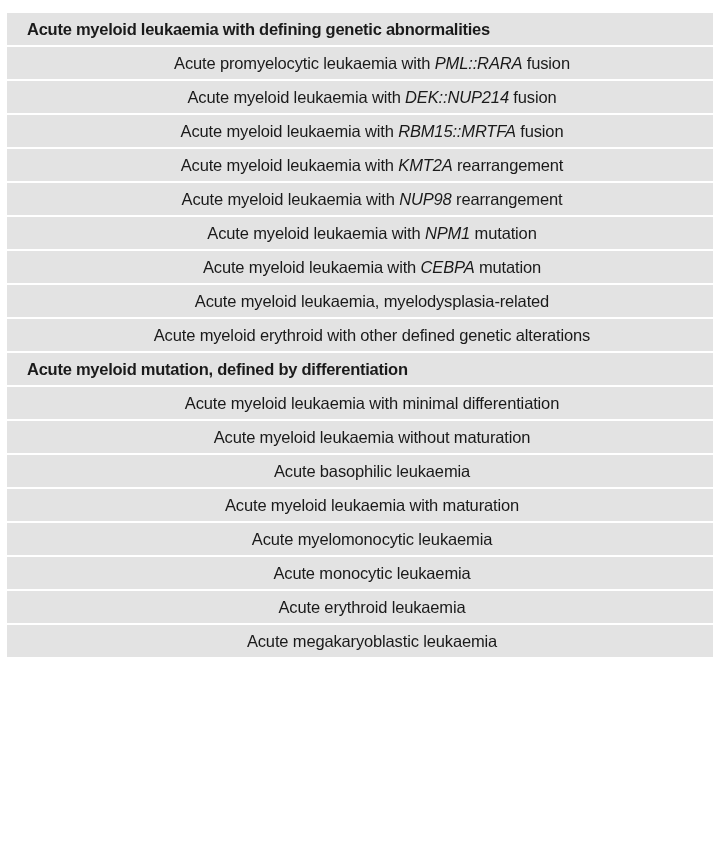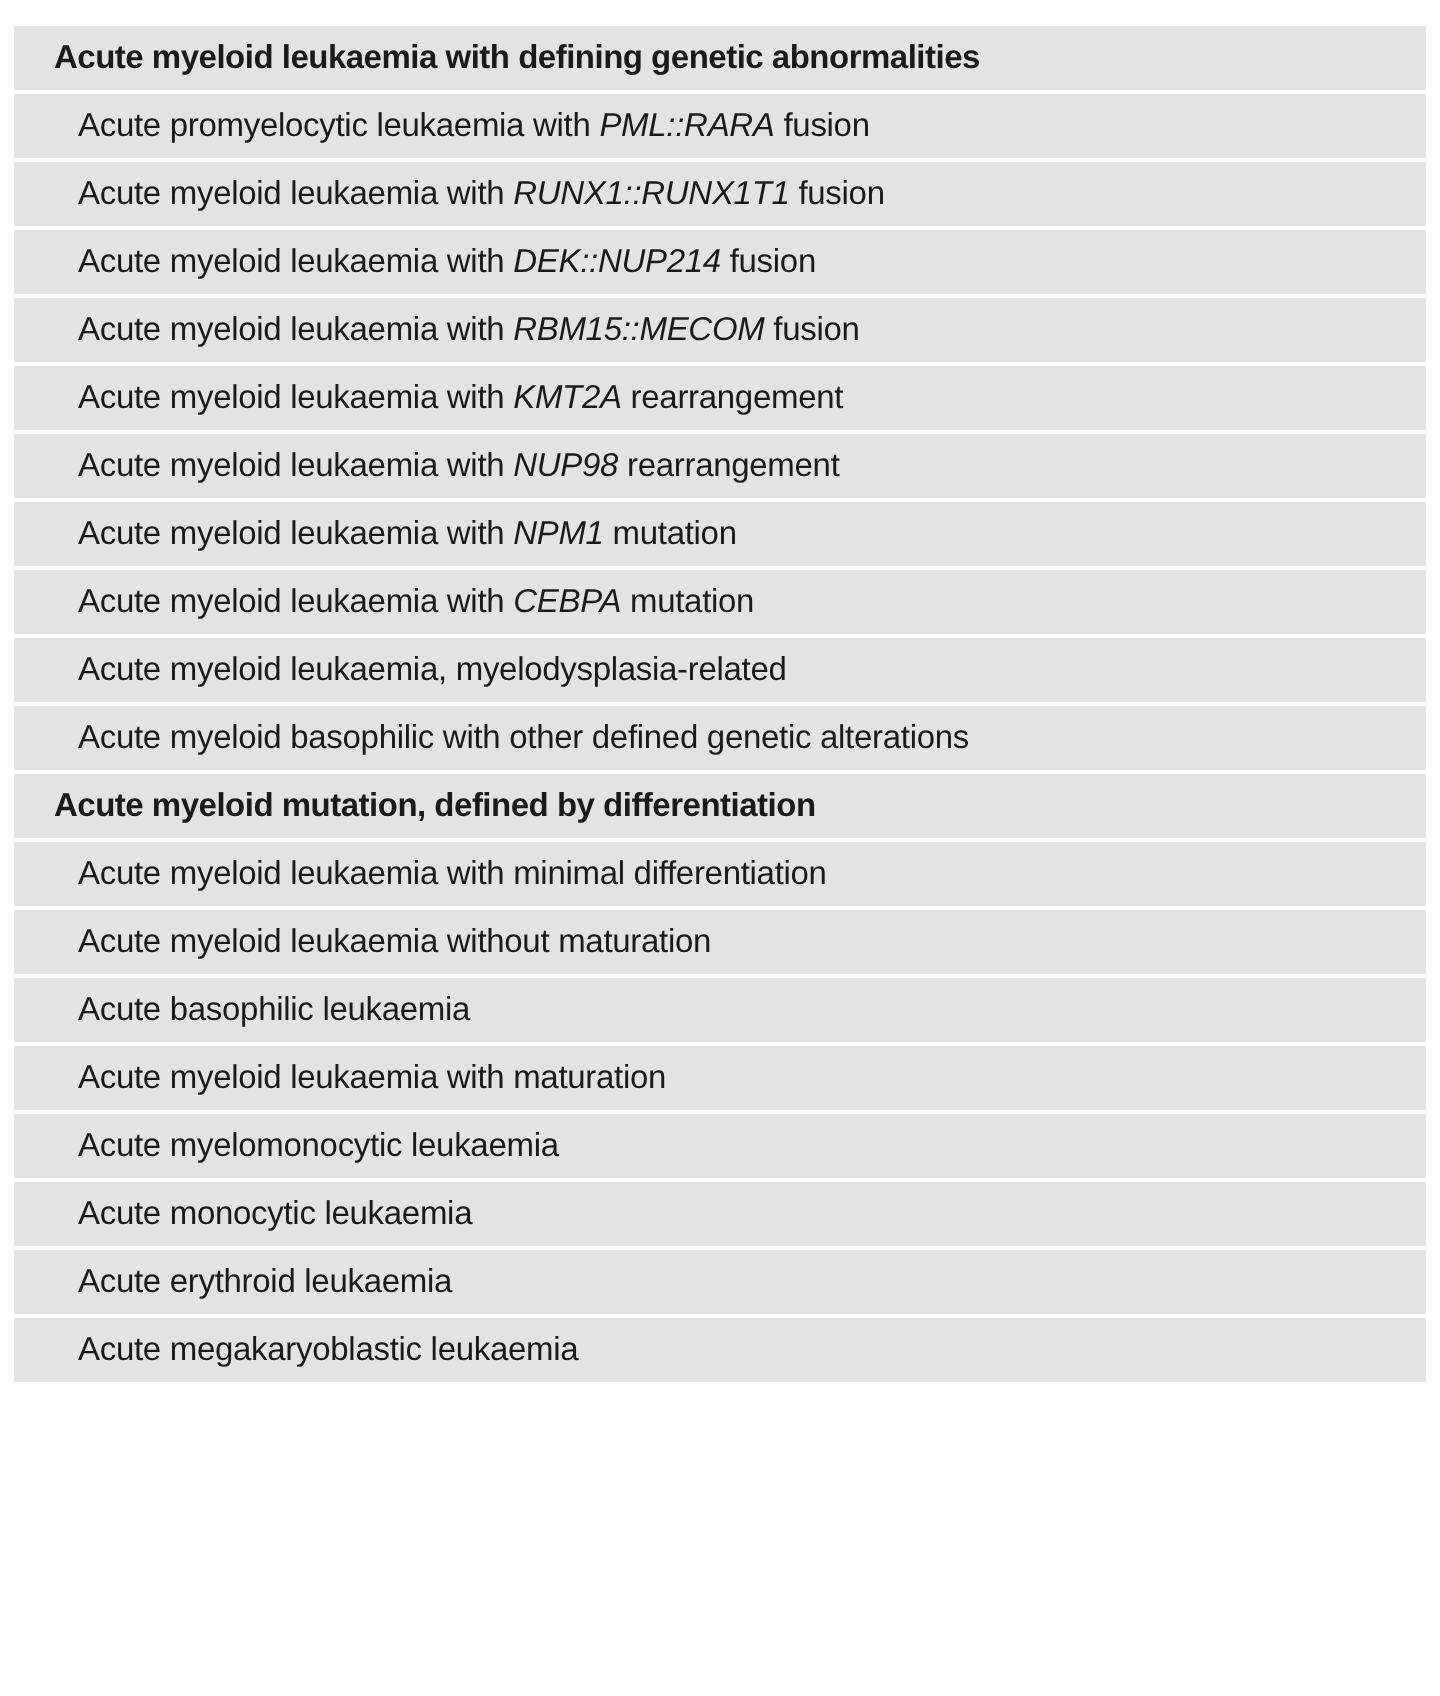--- a/index.html
+++ b/index.html
@@ -52,64 +52,62 @@
     font-weight: bold;
     padding-left: 20px;
     font-size: 16.5px;
     letter-spacing: -0.25px;
   }
 
   .row-entry .cell {
     font-weight: normal;
     padding-left: 32px;
     letter-spacing: -0.15px;
+    text-align: center;
   }
 
   .gene {
     font-style: italic;
   }
 </style>
 </head>
 <body>
 
 <div id="table-wrap">
   <table class="class-table">
     <tbody>
         <tr class="row row-header">
           <td class="cell"><span>Acute myeloid leukaemia with defining genetic abnormalities</span></td>
         </tr>
         <tr class="row row-entry">
           <td class="cell"><span>Acute promyelocytic leukaemia with </span><span class="gene">PML::RARA</span><span> fusion</span></td>
         </tr>
         <tr class="row row-entry">
-          <td class="cell"><span>Acute myeloid leukaemia with </span><span class="gene">RUNX1::RUNX1T1</span><span> fusion</span></td>
-        </tr>
-        <tr class="row row-entry">
           <td class="cell"><span>Acute myeloid leukaemia with </span><span class="gene">DEK::NUP214</span><span> fusion</span></td>
         </tr>
         <tr class="row row-entry">
-          <td class="cell"><span>Acute myeloid leukaemia with </span><span class="gene">RBM15::MECOM</span><span> fusion</span></td>
+          <td class="cell"><span>Acute myeloid leukaemia with </span><span class="gene">RBM15::MRTFA</span><span> fusion</span></td>
         </tr>
         <tr class="row row-entry">
           <td class="cell"><span>Acute myeloid leukaemia with </span><span class="gene">KMT2A</span><span> rearrangement</span></td>
         </tr>
         <tr class="row row-entry">
           <td class="cell"><span>Acute myeloid leukaemia with </span><span class="gene">NUP98</span><span> rearrangement</span></td>
         </tr>
         <tr class="row row-entry">
           <td class="cell"><span>Acute myeloid leukaemia with </span><span class="gene">NPM1</span><span> mutation</span></td>
         </tr>
         <tr class="row row-entry">
           <td class="cell"><span>Acute myeloid leukaemia with </span><span class="gene">CEBPA</span><span> mutation</span></td>
         </tr>
         <tr class="row row-entry">
           <td class="cell"><span>Acute myeloid leukaemia, myelodysplasia-related</span></td>
         </tr>
         <tr class="row row-entry">
-          <td class="cell"><span>Acute myeloid basophilic with other defined genetic alterations</span></td>
+          <td class="cell"><span>Acute myeloid erythroid with other defined genetic alterations</span></td>
         </tr>
         <tr class="row row-header">
           <td class="cell"><span>Acute myeloid mutation, defined by differentiation</span></td>
         </tr>
         <tr class="row row-entry">
           <td class="cell"><span>Acute myeloid leukaemia with minimal differentiation</span></td>
         </tr>
         <tr class="row row-entry">
           <td class="cell"><span>Acute myeloid leukaemia without maturation</span></td>
         </tr>

